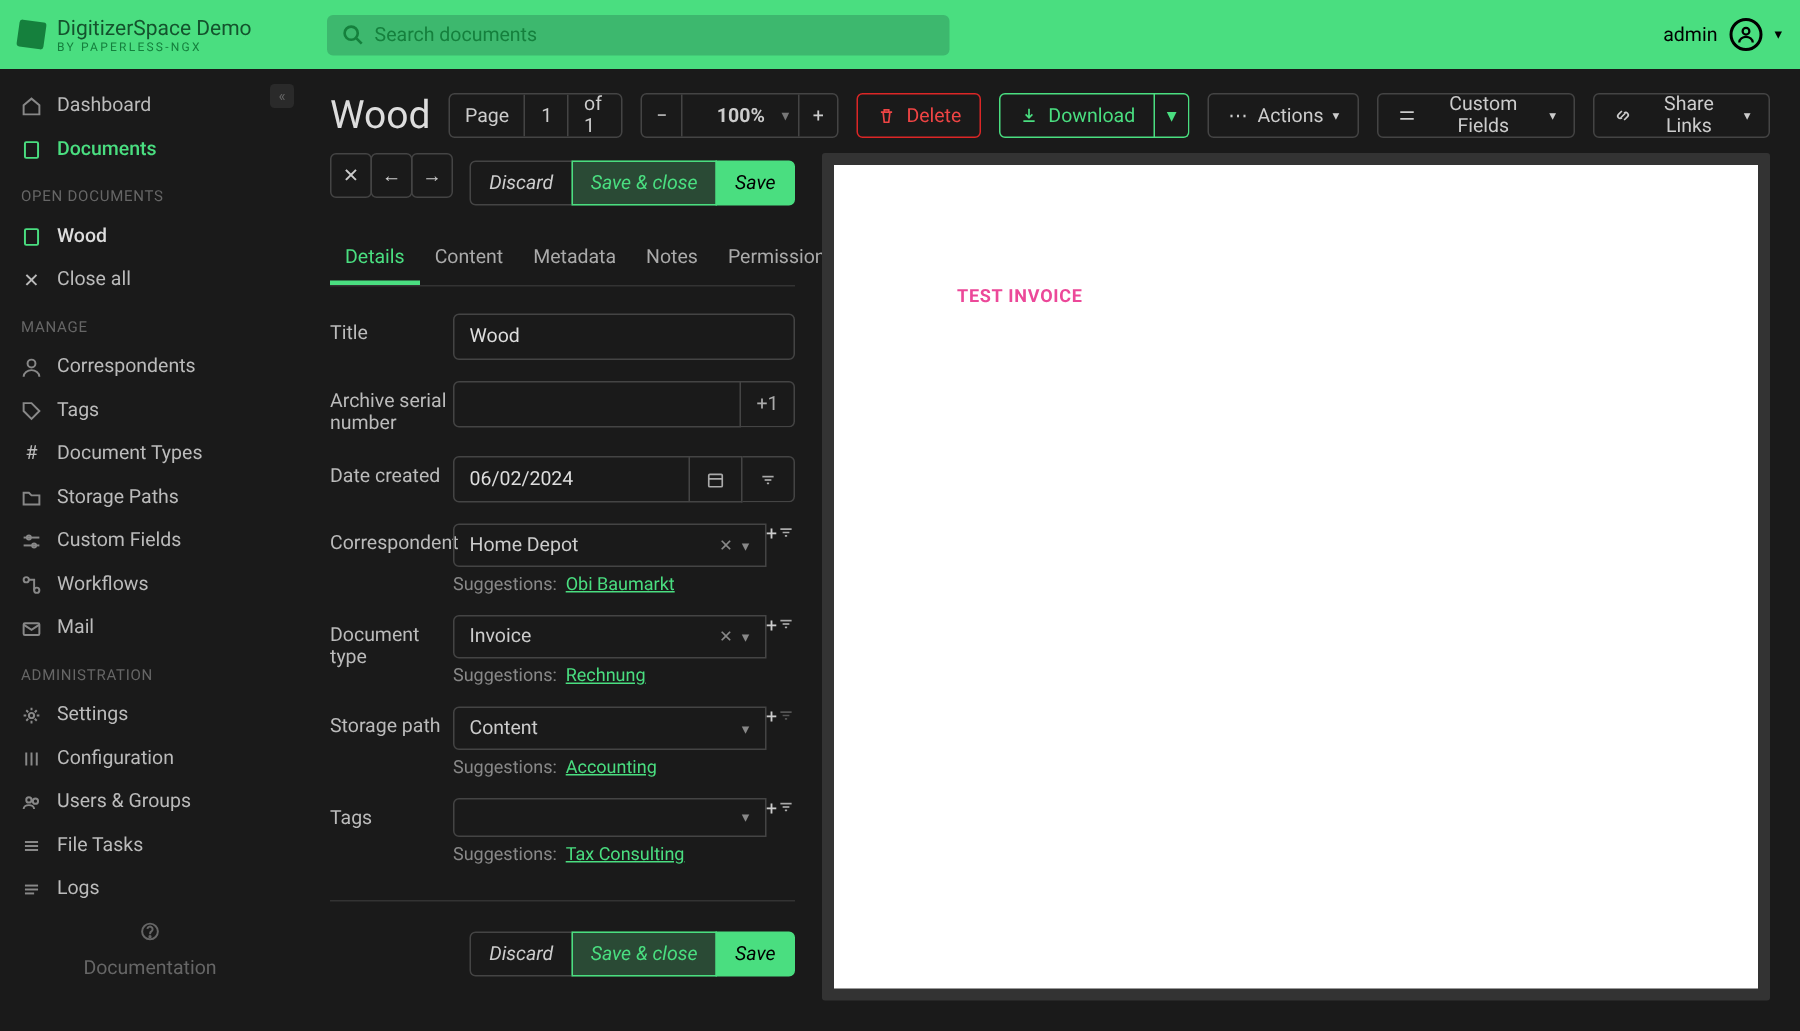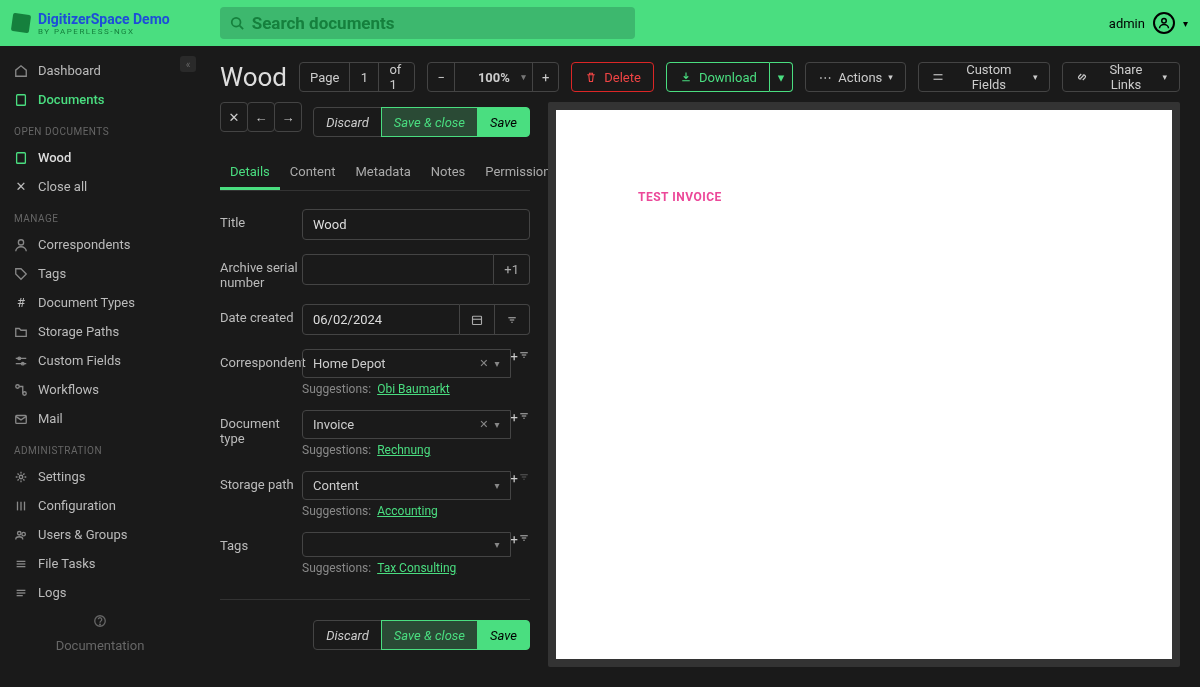--- a/index.html
+++ b/index.html
@@ -1,24 +1,24 @@
 <!DOCTYPE html>
 <html><head>
 <meta charset="utf-8">
 <style>
 * { margin: 0; padding: 0; box-sizing: border-box; font-family: -apple-system, BlinkMacSystemFont, "Segoe UI", Roboto, sans-serif; }
 body { background: #1a1a1a; color: #ccc; font-size: 13px; overflow: hidden; }
 .app { display: flex; flex-direction: column; height: 687px; width: 1200px; }
 .topbar { background: #4ade80; height: 46px; display: flex; align-items: center; padding: 0 12px; }
 .logo { display: flex; align-items: center; gap: 8px; margin-right: 50px; }
 .logo-icon { width: 18px; height: 18px; background: #15803d; border-radius: 2px; transform: rotate(8deg); }
-.logo-text { color: #1d4ed8; font-weight: 700; font-size: 14px; }
+.logo-text { color: #14532d; font-weight: 400; font-size: 14px; }
 .logo-sub { color: #15803d; font-size: 8px; letter-spacing: 1.5px; }
 .search-box { background: #3db86e; border-radius: 4px; padding: 6px 10px; width: 415px; display: flex; align-items: center; gap: 8px; }
-.search-box input { background: transparent; border: none; color: #15803d; font-size: 17px; width: 100%; outline: none; font-weight: bold; }
+.search-box input { background: transparent; border: none; color: #15803d; font-size: 13px; width: 100%; outline: none; }
 .search-box input::placeholder { color: #15803d; }
 .topbar-right { margin-left: auto; display: flex; align-items: center; gap: 8px; color: #000; }
 .avatar { width: 22px; height: 22px; border: 2px solid #000; border-radius: 50%; display: flex; align-items: center; justify-content: center; }
 .main { display: flex; flex: 1; overflow: hidden; }
 .sidebar { width: 200px; background: #1a1a1a; padding: 10px 0; position: relative; overflow-y: auto; }
 .collapse-btn { position: absolute; right: 4px; top: 10px; width: 16px; height: 16px; color: #666; background: #2a2a2a; border-radius: 3px; display:flex; align-items:center; justify-content:center; font-size:10px;}
 .side-item { display: flex; align-items: center; gap: 10px; padding: 7px 14px; cursor: pointer; color: #bbb; }
 .side-item.active { color: #4ade80; font-weight: 500; }
 .side-item.sub { padding-left: 14px; color: #ddd; font-weight:500; }
 .side-section { padding: 12px 14px 6px; font-size: 10px; color: #666; letter-spacing: 0.5px; text-transform: uppercase; }

